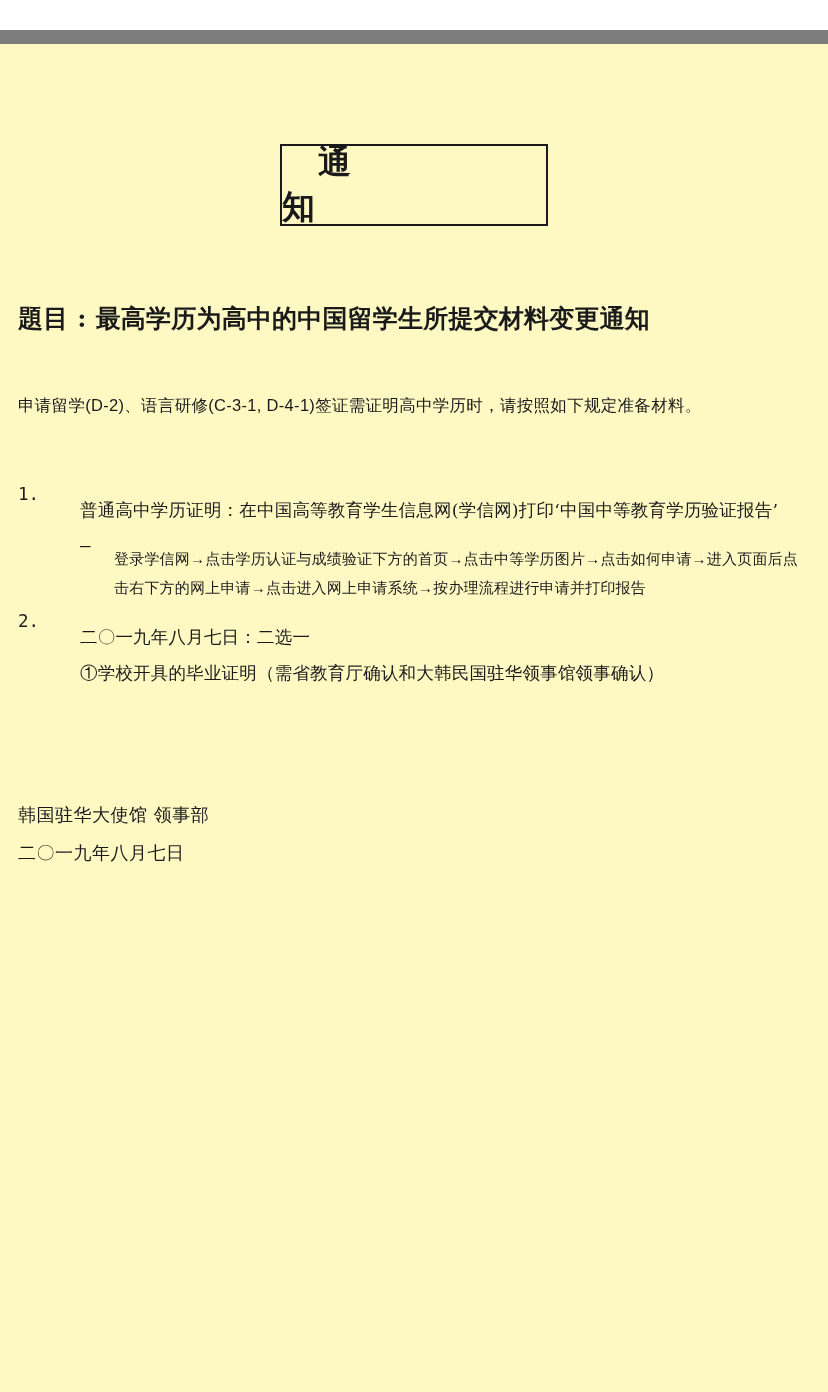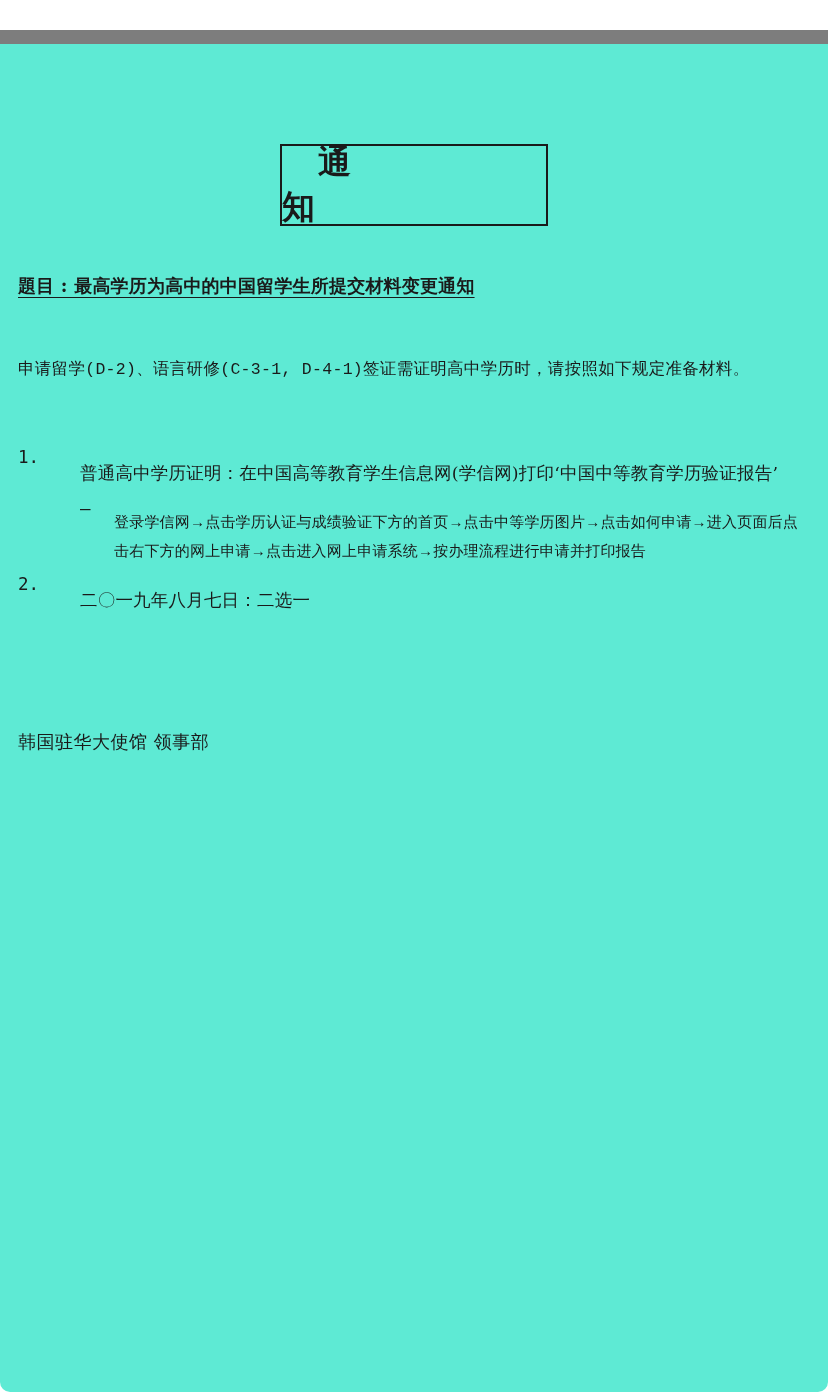--- a/index.html
+++ b/index.html
@@ -12,22 +12,21 @@
     height: 1392px;
     font-family: "Liberation Serif", "DejaVu Serif", serif;
     color: #1a1a1a;
     position: relative;
     overflow: hidden;
   }
   .page {
     width: 828px;
     height: 1392px;
     position: relative;
-    background: #5eead4;
-    border-radius: 10px;
+    background: #fef9c3;
   }
   .top-white {
     height: 30px;
     background: #ffffff;
   }
   .top-bar {
     height: 14px;
     background: #7d7d7d;
     width: 100%;
   }
@@ -49,33 +48,32 @@
     justify-content: center;
   }
   .title-box span {
     font-size: 33px;
     font-weight: bold;
     letter-spacing: 36px;
     text-indent: 36px;
     font-family: "DejaVu Serif", "Liberation Serif", serif;
   }
   .subject-line {
-    margin-top: 48px;
-    font-size: 18px;
+    margin-top: 76px;
+    font-size: 25px;
     font-weight: bold;
-    text-decoration: underline;
     text-underline-offset: 5px;
     letter-spacing: 0.2px;
     font-family: "DejaVu Serif", "Liberation Serif", serif;
   }
   .intro {
     margin-top: 60px;
     font-size: 16.5px;
     letter-spacing: 0.3px;
-    font-family: Liberation Mono, monospace;
+    font-family: Liberation Sans, sans-serif;
   }
   .list {
     margin-top: 60px;
   }
   .item {
     display: flex;
     align-items: flex-start;
     margin-bottom: 2px;
   }
   .item-num {
@@ -169,21 +167,23 @@
       <div class="sub-item">
         <div class="sub-dash">–</div>
         <div class="sub-text">登录学信网→点击学历认证与成绩验证下方的首页→点击中等学历图片→点击如何申请→进入页面后点击右下方的网上申请→点击进入网上申请系统→按办理流程进行申请并打印报告</div>
       </div>
 
       <div class="item">
         <div class="item-num">2.</div>
         <div class="item-text">二〇一九年八月七日：二选一</div>
       </div>
 
+      <div class="option-line">①学校开具的毕业证明（需省教育厅确认和大韩民国驻华领事馆领事确认）</div>
 
     </div>
 
     <div class="signature">
       <div class="sig-org">韩国驻华大使馆 领事部</div>
+      <div class="sig-date">二〇一九年八月七日</div>
     </div>
 
   </div>
 </div>
 
 </body></html>

